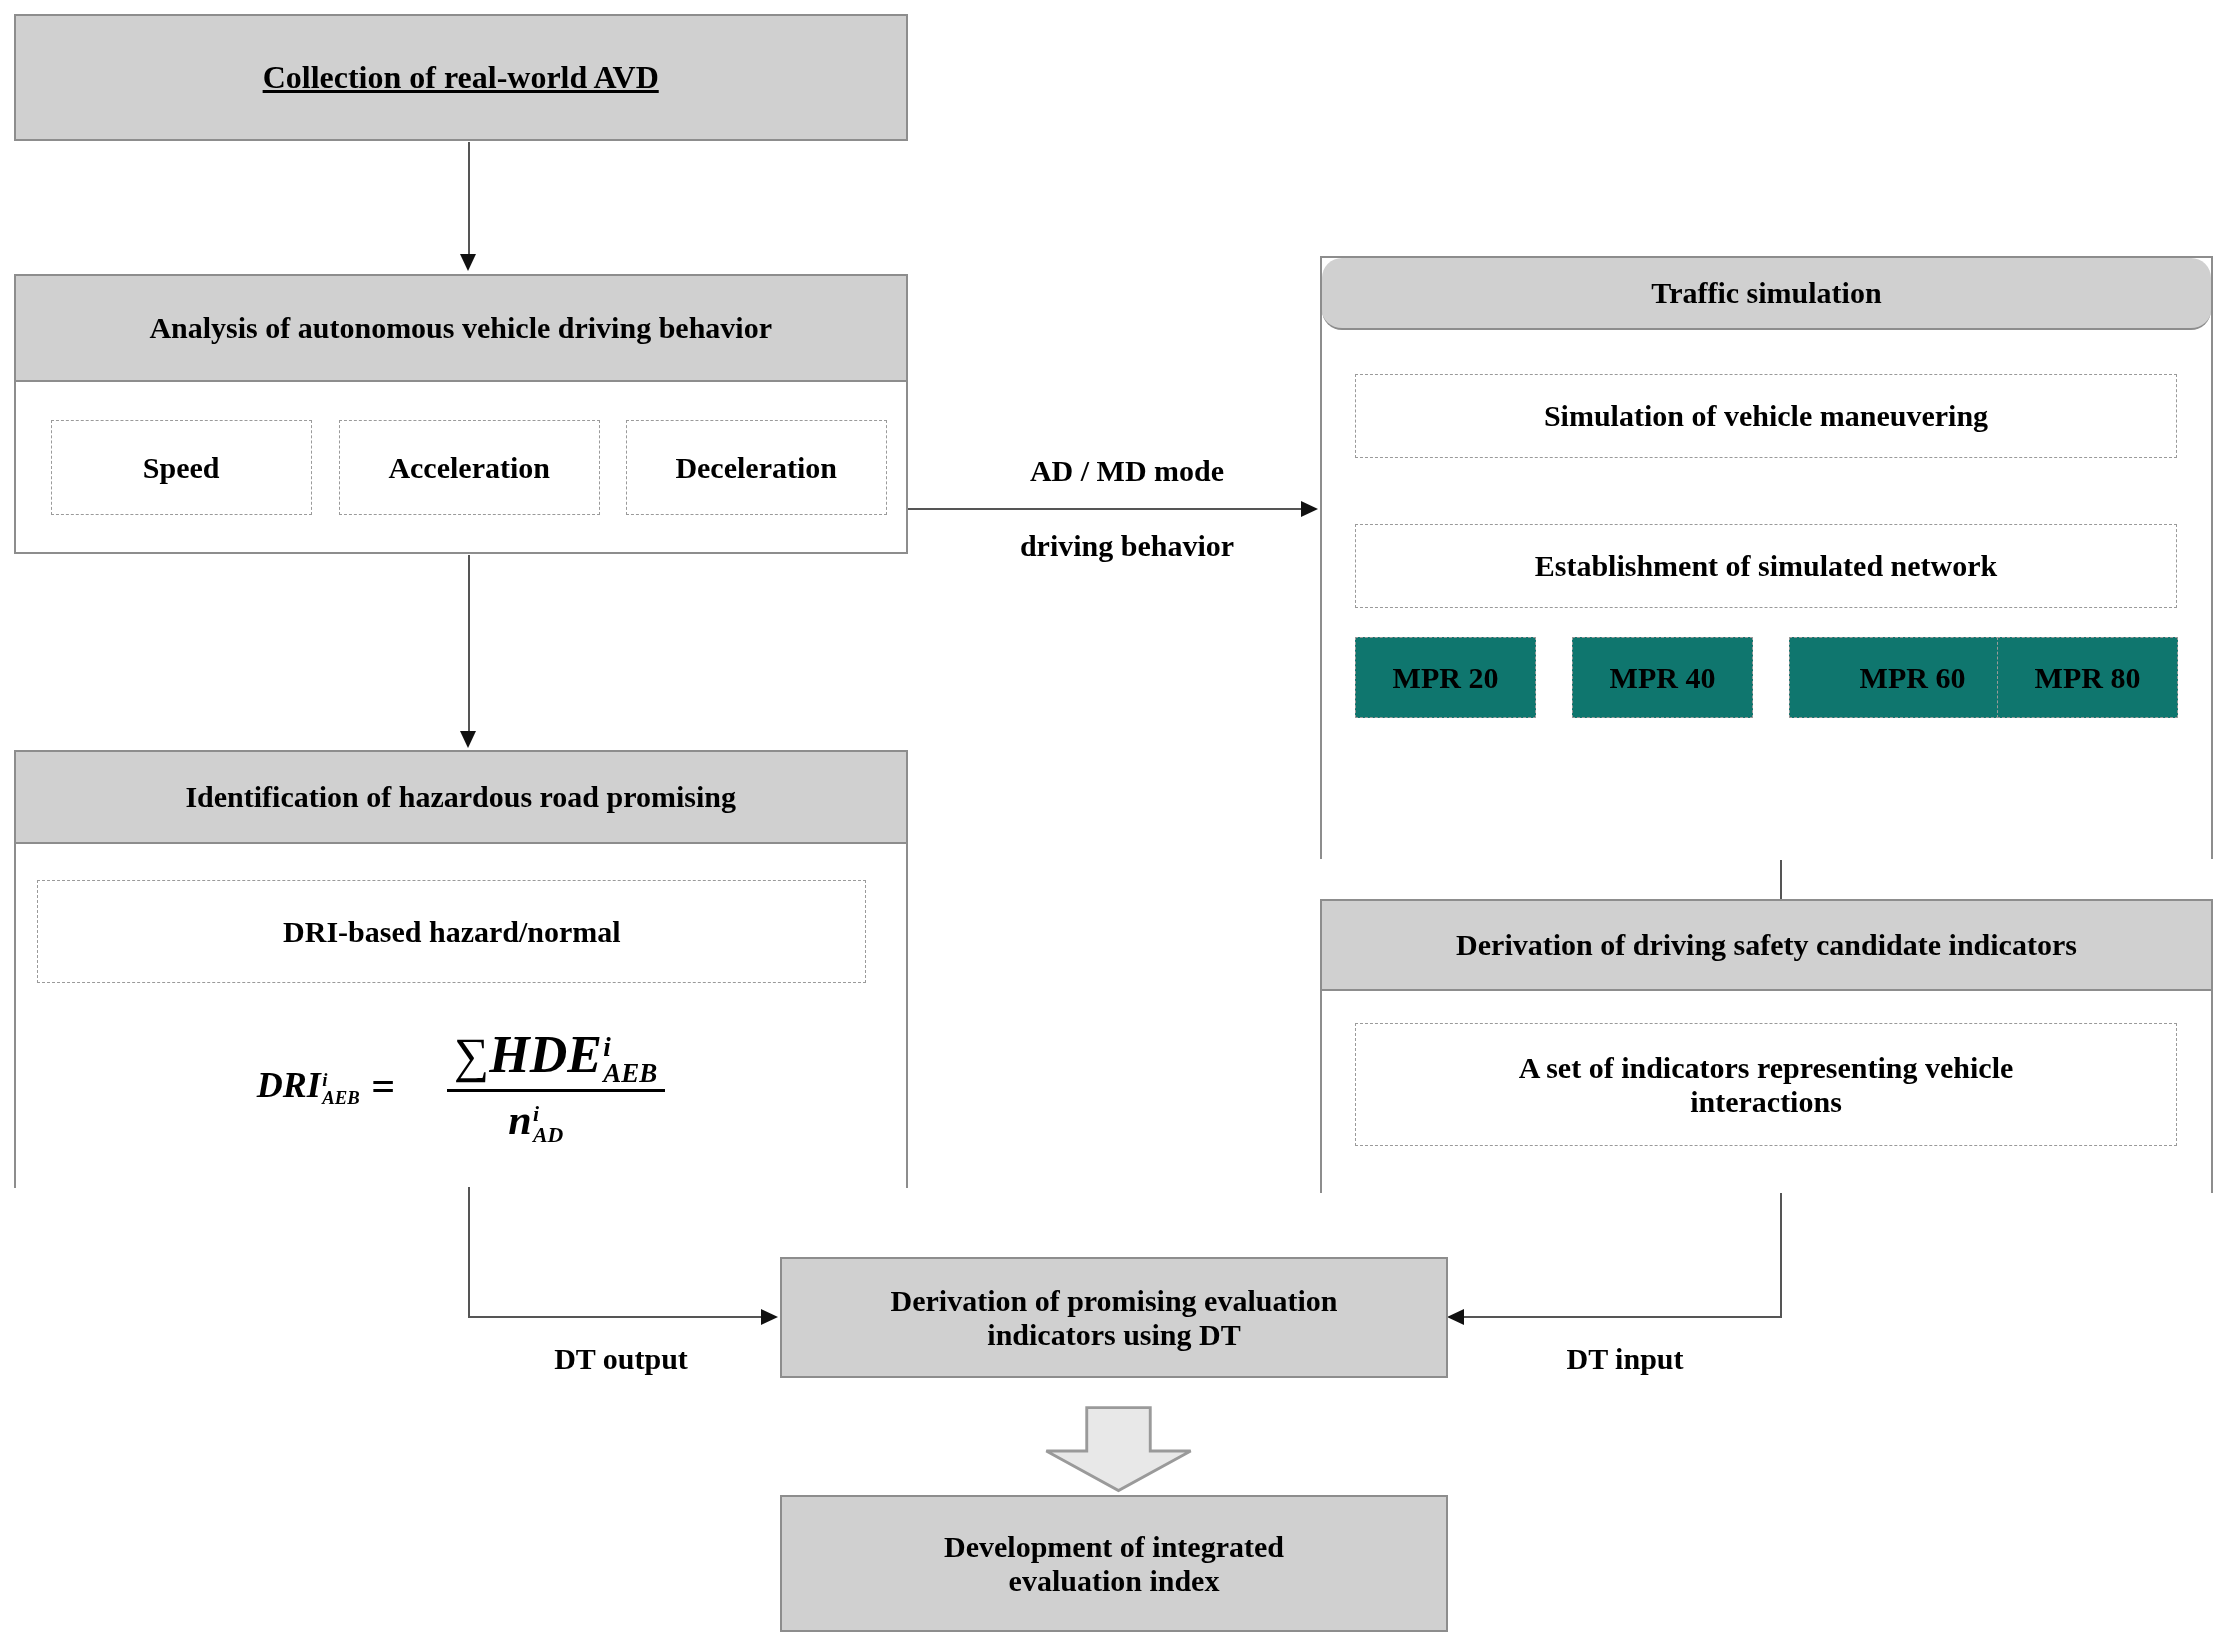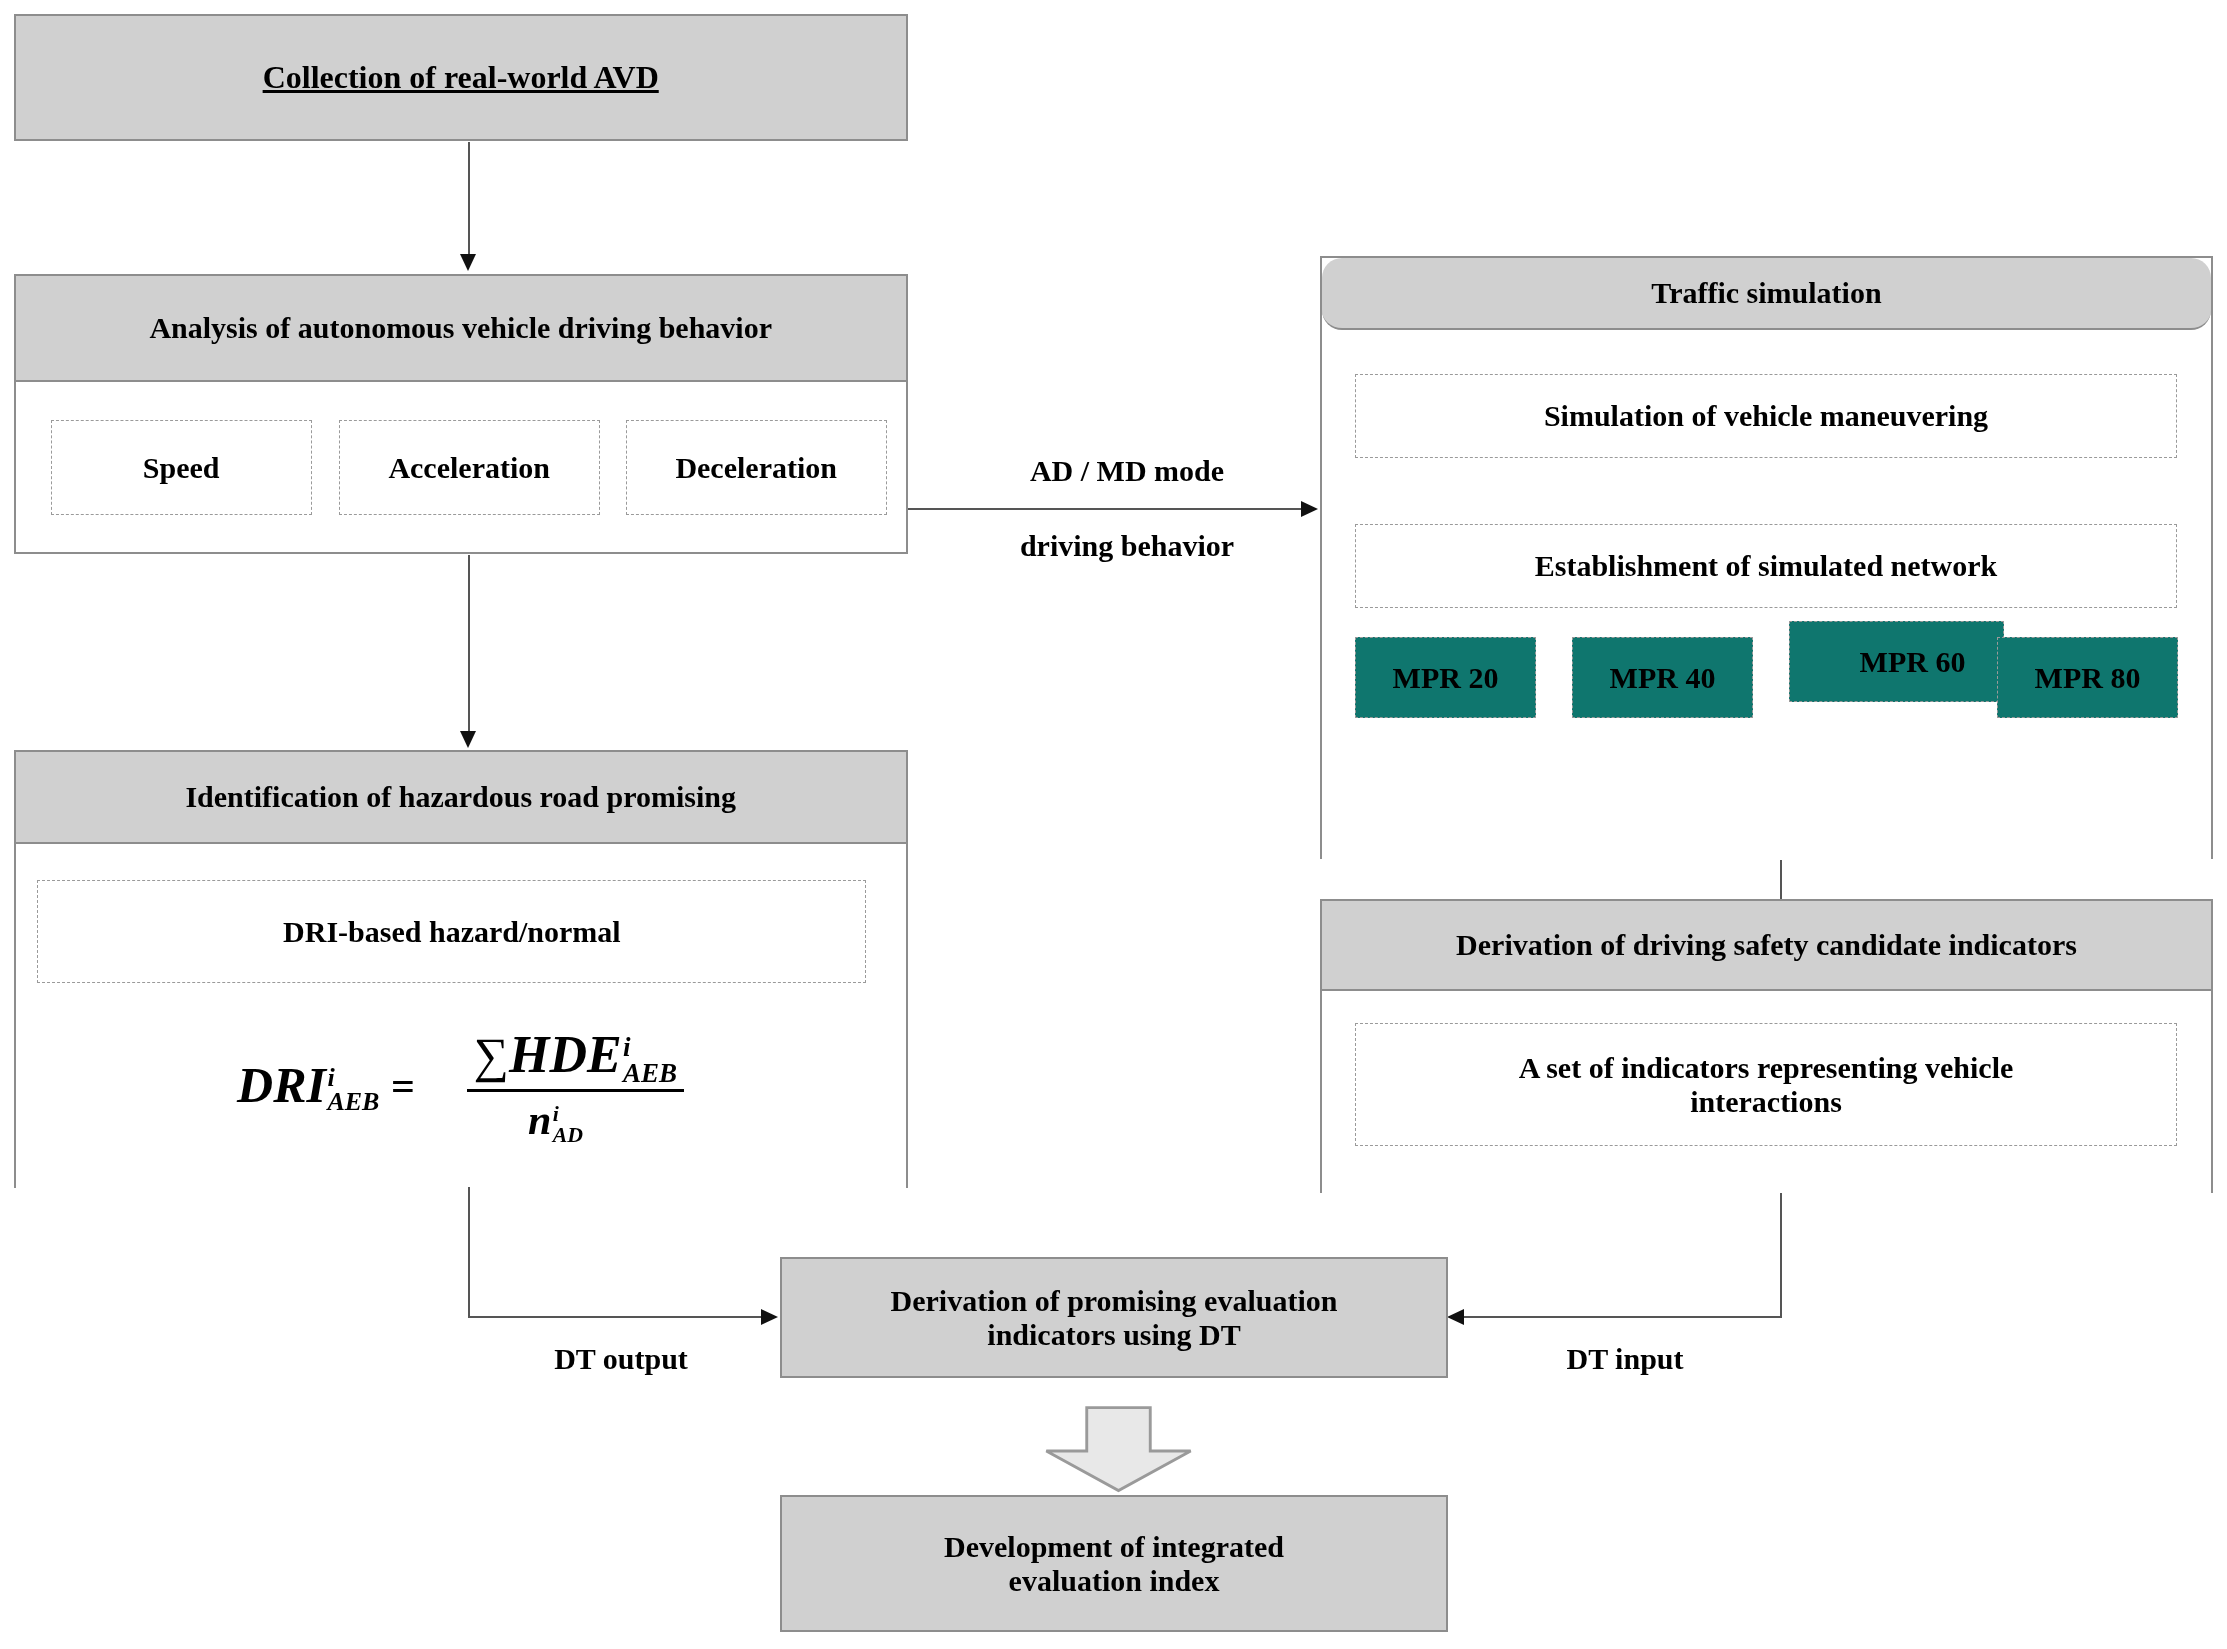--- a/index.html
+++ b/index.html
@@ -111,21 +111,21 @@
     position:absolute;
     display:flex;
     align-items:center;
     justify-content:center;
     font-family:"Liberation Serif", serif;
     font-style:italic;
     font-weight:bold;
     color:#000;
     white-space:nowrap;
   }
-  .formula .lhs{ font-size:50px; }
+  .formula .lhs{ font-size:36px; }
   .formula .eq{ font-size:42px; margin:0 11.6px; font-style:normal; }
   .frac{
     display:inline-flex;
     flex-direction:column;
     align-items:center;
     vertical-align:middle;
   }
   .frac .num{
     font-size:52px;
     padding:0 7.2px 2.9px 7.2px;
@@ -178,21 +178,21 @@
   <div class="edge-label t-bold fs-42" style="left:968px; top:529px; width:318px;">driving behavior</div>
 
   <div class="node compound" style="left:1320px; top:256px; width:893px; height:603px;">
     <div class="hdr t-bold fs-42" style="height:72px;border-radius:20px;">Traffic simulation</div>
     <div class="body" style="height:531px;">
       <div class="dash t-bold fs-42" style="left:33px; top:44px; width:822px; height:84px;">Simulation of vehicle maneuvering</div>
       <div class="dash t-bold fs-42" style="left:33px; top:194px; width:822px; height:84px;">Establishment of simulated network</div>
 
       <div class="dash filled t-bold fs-42" style="left:33px; top:307px; width:181px; height:81px;">MPR 20</div>
       <div class="dash filled t-bold fs-42" style="left:250px; top:307px; width:181px; height:81px;">MPR 40</div>
-      <div class="dash filled t-bold fs-42" style="left:467px; top:291px; width:215px; height:81px;padding-left:32px;">MPR 60</div>
+      <div class="dash filled t-bold fs-42" style="left:467px; top:307px; width:215px; height:81px;padding-left:32px;">MPR 60</div>
       <div class="dash filled t-bold fs-42" style="left:675px; top:307px; width:181px; height:81px;">MPR 80</div>
     </div>
   </div>
 
   <div class="ln v" style="left:1780px; top:860px; height:75px;"></div>
   <div class="arrowhead ah-down" style="left:1772px; top:932px;"></div>
 
   <div class="node compound" style="left:13.7px; top:750px; width:894px; height:438px;">
     <div class="hdr t-bold fs-42" style="height:92px;">Identification of hazardous road promising</div>
     <div class="body" style="height:346px;">

